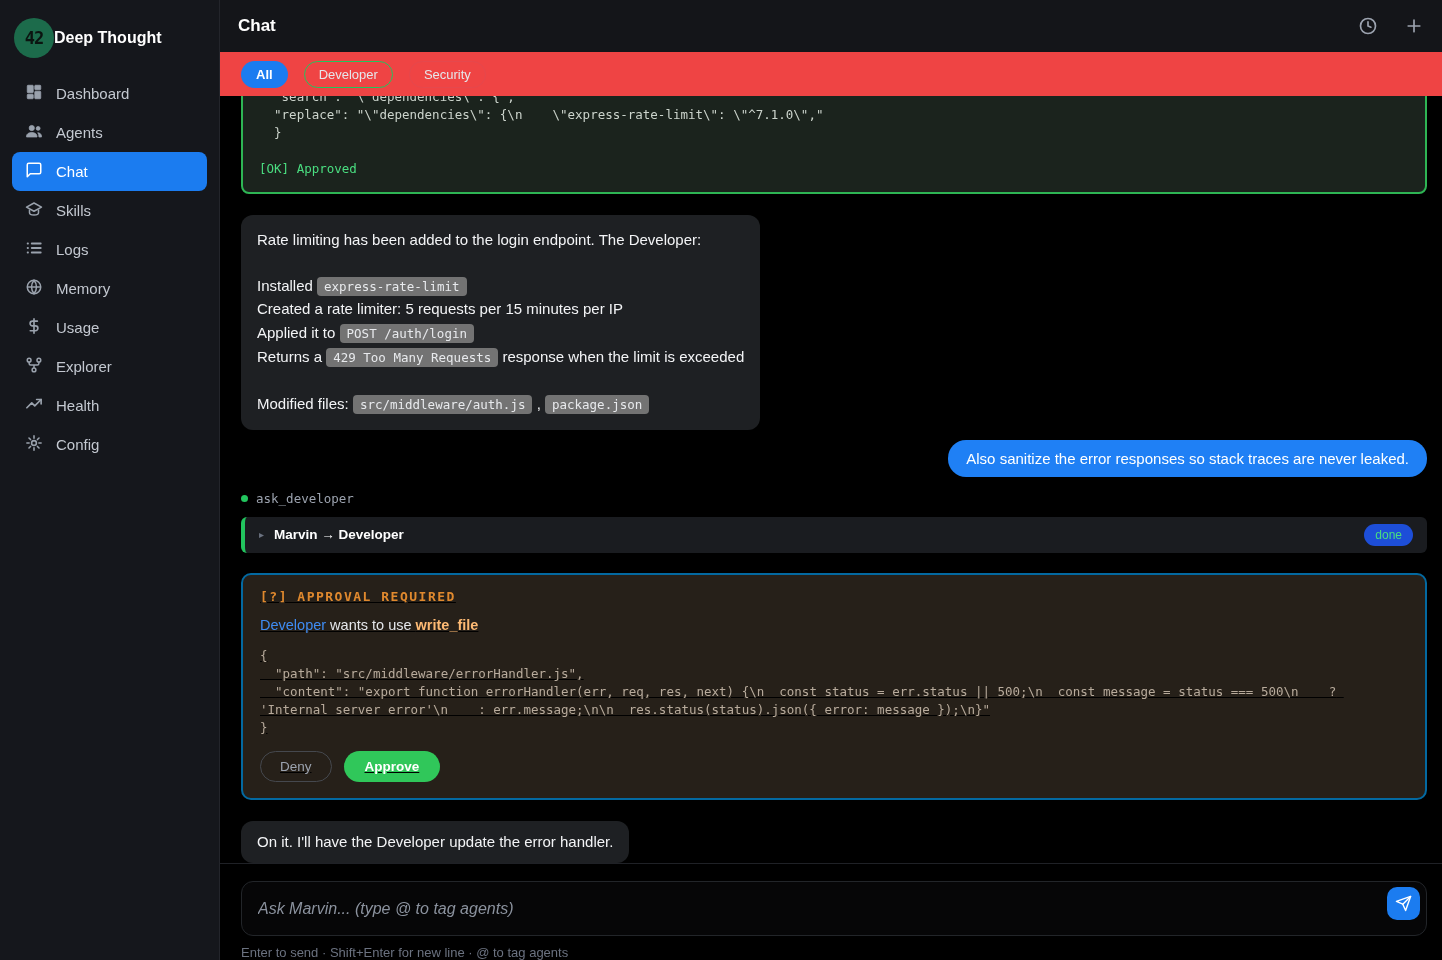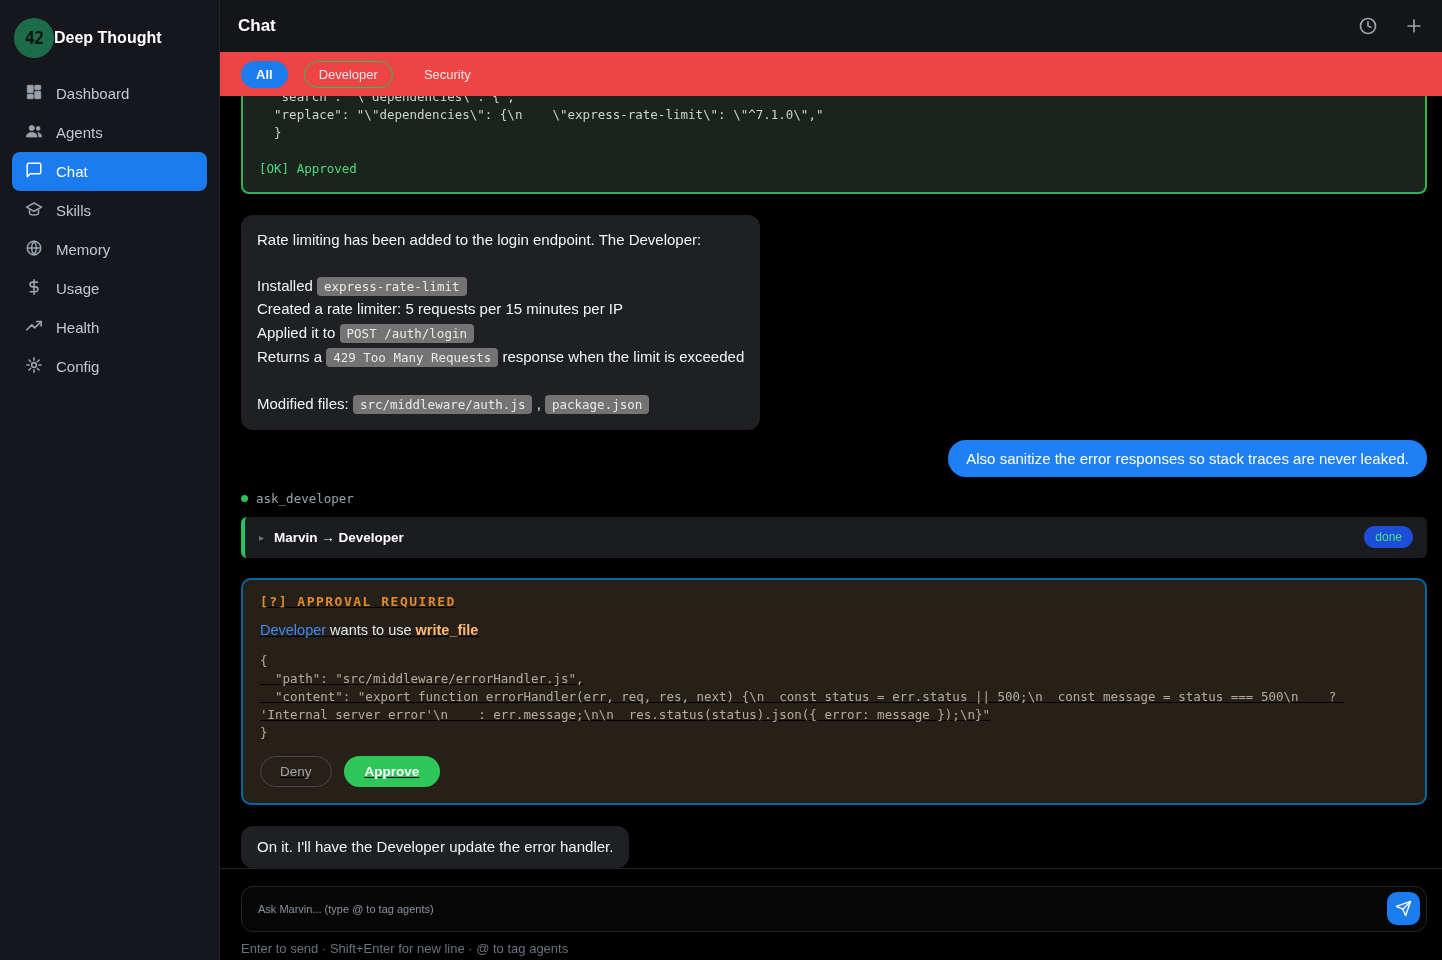--- a/index.html
+++ b/index.html
@@ -82,23 +82,23 @@
   .approval-code { margin-top:14px; font-family:"DejaVu Sans Mono","Liberation Mono",monospace;
     font-size:12.5px; line-height:18px; color:#b8ab9c; white-space:pre-wrap; }
   .approval-actions { display:flex; gap:12px; margin-top:14px; }
   .btn { font-size:13.5px; border-radius:999px; cursor:pointer; }
   .btn-deny { background:transparent; border:1px solid #45484e; color:#9ca3af; padding:7px 19px; }
   .btn-approve { background:#30c75a; border:none; color:#fff; font-weight:bold; padding:8px 21px; }
 
   
   .composer { flex:0 0 92px; border-top:1px solid #1f2126; padding:17px 15px 0 21px; }
   .input-row { position:relative; }
-  .msg-input { width:100%; height:46px; background:#060607; border:1px solid #222529;
-    border-radius:12px; color:#e5e7eb; font-size:11px; padding:0 56px 0 16px; outline:none;
-    font-family:"Liberation Sans", sans-serif; }
+  .msg-input { width:100%; height:55px; background:#060607; border:1px solid #222529;
+    border-radius:12px; color:#e5e7eb; font-size:16px; padding:0 56px 0 16px; outline:none;
+    font-family:"Liberation Sans", sans-serif;font-style:italic; }
   .msg-input::placeholder { color:#8b929e; }
   .send-btn { position:absolute; right:7px; top:6px; width:33px; height:33px; background:#1b7cf0;
     border:none; border-radius:10px; cursor:pointer; display:flex; align-items:center;
     justify-content:center; }
   .composer-hint { margin-top:9px; font-size:13px; color:#6b7280; }
 </style>
 </head>
 <body>
 
 <div class="app">
@@ -143,36 +143,61 @@
         <span>
           <svg width="18" height="18" viewBox="0 0 24 24" fill="none" stroke="#9aa2ad" stroke-width="2" stroke-linejoin="round">
               <path d="M22 9.5L12 4 2 9.5l10 5.5 10-5.5z"></path>
               <path d="M6 12.5v4.5c0 1.6 2.7 3 6 3s6-1.4 6-3v-4.5"></path>
             </svg>
         </span>
         <span>Skills</span>
       </div>
       <div class="nav-item">
         <span>
+          <svg width="18" height="18" viewBox="0 0 24 24" fill="none" stroke="#9aa2ad" stroke-width="2.4" stroke-linecap="round">
+              <line x1="9" y1="6" x2="21" y2="6"></line>
+              <line x1="9" y1="12" x2="21" y2="12"></line>
+              <line x1="9" y1="18" x2="21" y2="18"></line>
+              <line x1="3.5" y1="6" x2="4" y2="6"></line>
+              <line x1="3.5" y1="12" x2="4" y2="12"></line>
+              <line x1="3.5" y1="18" x2="4" y2="18"></line>
+            </svg>
+        </span>
+        <span>Logs</span>
+      </div>
+      <div class="nav-item">
+        <span>
           <svg width="18" height="18" viewBox="0 0 24 24" fill="none" stroke="#9aa2ad" stroke-width="2">
               <circle cx="12" cy="12" r="9"></circle>
               <path d="M3 12h18"></path>
               <path d="M12 3a14 14 0 0 1 0 18a14 14 0 0 1 0-18z"></path>
             </svg>
         </span>
         <span>Memory</span>
       </div>
       <div class="nav-item">
         <span>
           <svg width="18" height="18" viewBox="0 0 24 24" fill="none" stroke="#9aa2ad" stroke-width="2.2" stroke-linecap="round">
               <line x1="12" y1="2.5" x2="12" y2="21.5"></line>
               <path d="M16.5 5.5H10a3.2 3.2 0 0 0 0 6.4h4a3.2 3.2 0 0 1 0 6.4H7"></path>
             </svg>
         </span>
         <span>Usage</span>
+      </div>
+      <div class="nav-item">
+        <span>
+          <svg width="18" height="18" viewBox="0 0 24 24" fill="none" stroke="#9aa2ad" stroke-width="2">
+              <circle cx="5.5" cy="5.5" r="2.5"></circle>
+              <circle cx="18.5" cy="5.5" r="2.5"></circle>
+              <circle cx="12" cy="18.5" r="2.5"></circle>
+              <path d="M5.5 8v2a2 2 0 0 0 2 2h9a2 2 0 0 0 2-2V8"></path>
+              <path d="M12 12v4"></path>
+            </svg>
+        </span>
+        <span>Explorer</span>
       </div>
       <div class="nav-item">
         <span>
           <svg width="18" height="18" viewBox="0 0 24 24" fill="none" stroke="#9aa2ad" stroke-width="2.2" stroke-linecap="round" stroke-linejoin="round">
               <polyline points="2.5 17 9 10.5 13 14.5 21.5 6"></polyline>
               <polyline points="15.5 6 21.5 6 21.5 12"></polyline>
             </svg>
         </span>
         <span>Health</span>
       </div>

